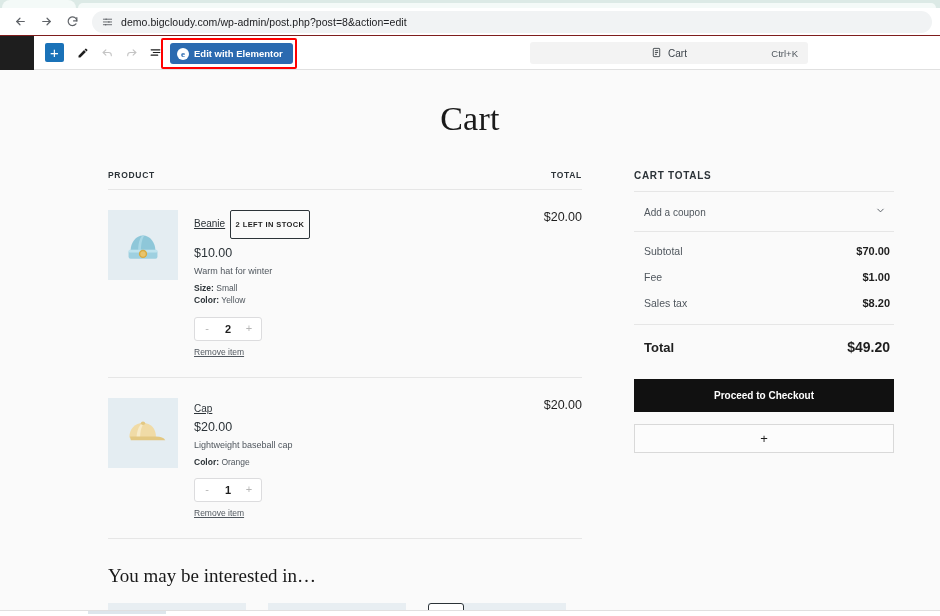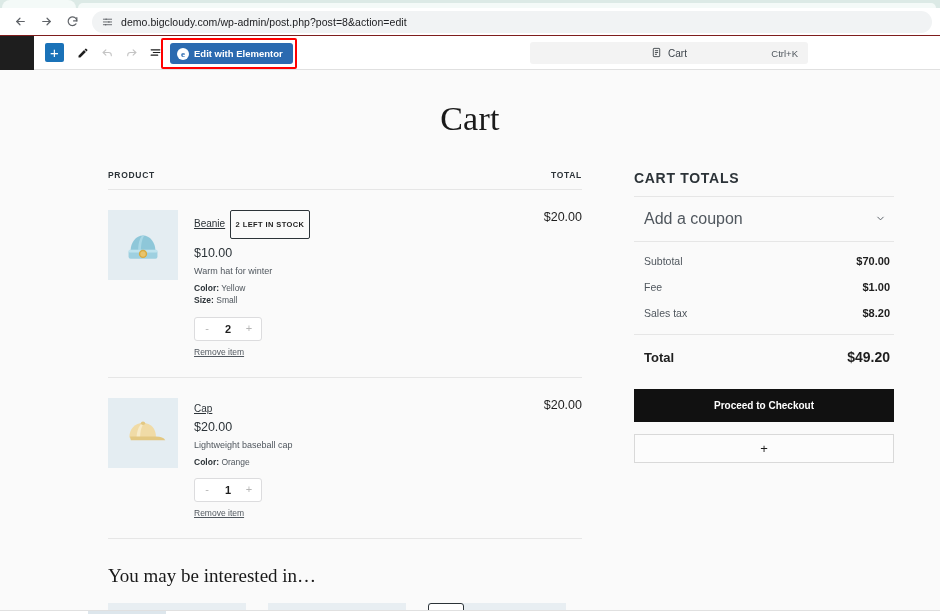--- a/index.html
+++ b/index.html
@@ -295,34 +295,34 @@
   .remove-link {
     display: inline-block;
     font-size: 8.5px;
     color: #50575e;
     text-decoration: underline;
   }
 
   
   #cart-totals { width: 260px; flex: 0 0 auto; }
   #cart-totals-title {
-    font-size: 14px;
+    font-size: 10px;
     font-weight: bold;
     letter-spacing: 0.7px;
     color: #2c3338;
     padding-bottom: 10px;
     border-bottom: 1px solid #e6e6e6;
   }
   #coupon-row {
     display: flex;
     align-items: flex-end;
     justify-content: space-between;
     padding: 13px 8px 13px 10px;
     border-bottom: 1px solid #e6e6e6;
-    font-size: 16px;
+    font-size: 10px;
     color: #50575e;
   }
   #coupon-row .chev { color: #50575e; display:block; }
 
   .total-line {
     display: flex;
     justify-content: space-between;
     align-items: center;
     padding: 7px 4px 7px 10px;
     font-size: 10.5px;
@@ -530,26 +530,26 @@
             <circle cx="32" cy="45" r="6" fill="#d8a93c"></circle>
             <circle cx="32" cy="45" r="4" fill="#e8c46b"></circle>
           </svg>
         </div>
         <div class="row-details">
           <a class="prod-name">Beanie</a>
           <div class="stock-badge">2 LEFT IN STOCK</div>
           <div class="prod-price">$10.00</div>
           <div class="prod-desc">Warm hat for winter</div>
           <div class="variation">
+            <b>Size:</b>
+            <span>Small</span>
+          </div>
+          <div class="variation">
             <b>Color:</b>
             <span>Yellow</span>
-          </div>
-          <div class="variation">
-            <b>Size:</b>
-            <span>Small</span>
           </div>
           <div class="qty-stepper">
             <span class="step">-</span>
             <span class="qty-val">2</span>
             <span class="step">+</span>
           </div>
           <a class="remove-link">Remove item</a>
         </div>
         <div class="row-total">$20.00</div>
       </div>

